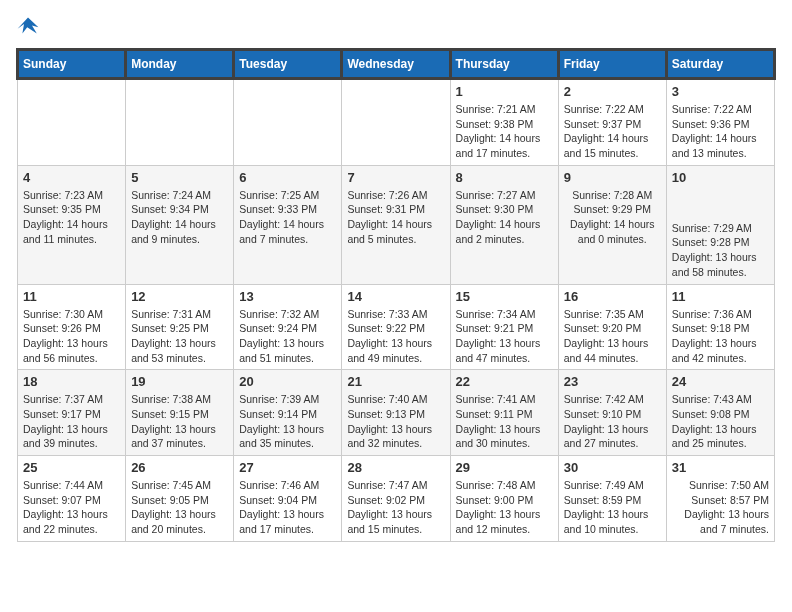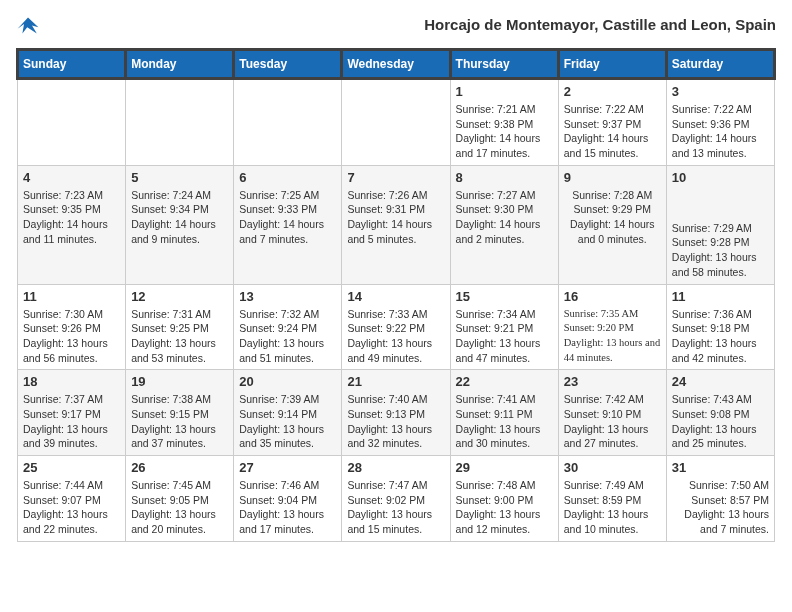--- a/index.html
+++ b/index.html
@@ -91,21 +91,20 @@
 </head>
 <body>
 
 <div class="header-section">
   <div class="logo">
     <svg class="logo-icon" viewBox="0 0 30 30" xmlns="http://www.w3.org/2000/svg">
       <polygon points="15,2 28,14 20,12 26,22 14,14 8,22 10,10 2,16" fill="#1a6bb5"></polygon>
     </svg>
   </div>
   <div class="title-block">
-    <div class="subtitle">Horcajo de Montemayor, Castille and Leon, Spain</div>
   </div>
 </div>
 
 <table class="calendar">
   <thead>
     <tr>
     <th>Sunday</th>
         <th>Monday</th>
         <th>Tuesday</th>
         <th>Wednesday</th>
@@ -209,21 +208,21 @@
 Daylight: 13 hours and 49 minutes.</div>
         </td>
         <td>
           <div class="day-number">15</div>
           <div class="day-info" style="white-space: pre-line;">Sunrise: 7:34 AM
 Sunset: 9:21 PM
 Daylight: 13 hours and 47 minutes.</div>
         </td>
         <td>
           <div class="day-number">16</div>
-          <div class="day-info" style="white-space: pre-line; font-family: Liberation Serif, serif;">Sunrise: 7:35 AM
+          <div class="day-info" style="white-space: pre-line;">Sunrise: 7:35 AM
 Sunset: 9:20 PM
 Daylight: 13 hours and 44 minutes.</div>
         </td>
         <td>
           <div class="day-number">11</div>
           <div class="day-info" style="white-space: pre-line;">Sunrise: 7:36 AM
 Sunset: 9:18 PM
 Daylight: 13 hours and 42 minutes.</div>
         </td>
       </tr>

